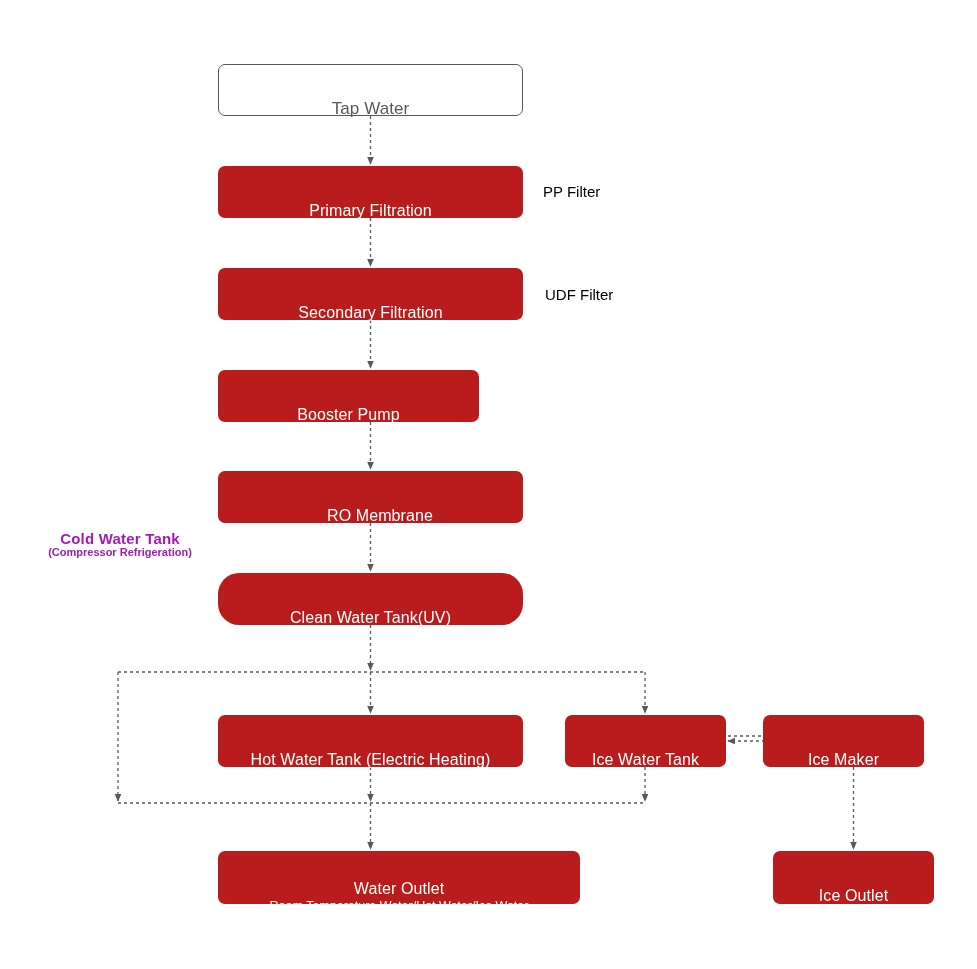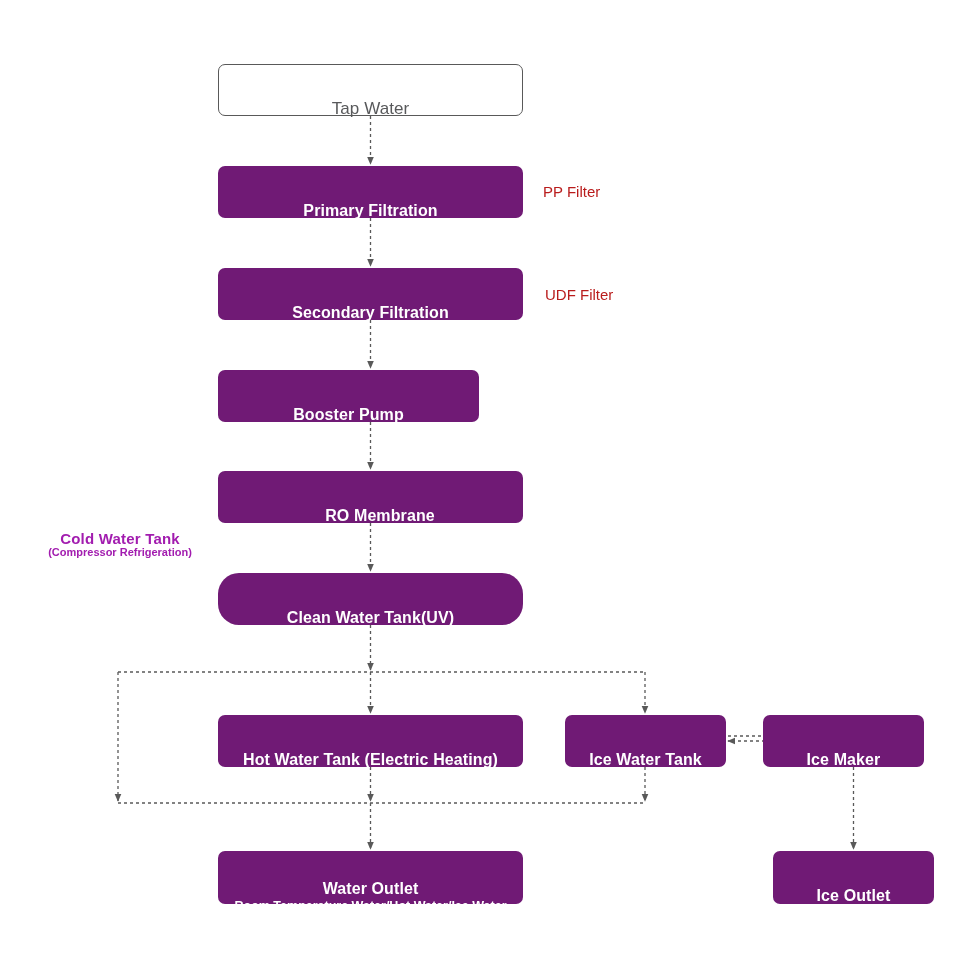--- a/index.html
+++ b/index.html
@@ -31,24 +31,23 @@
     box-sizing: border-box;
     display: flex;
     flex-direction: column;
     align-items: center;
     justify-content: center;
     text-align: center;
     border-radius: 7px;
     line-height: 1.15;
   }
   .node-blue {
-    background: #701a75;
+    background: #b91c1c;
     color: #ffffff;
     border: none;
-    font-weight: bold;
   }
   .node-outline {
     background: #ffffff;
     border: 1.6px solid #595959;
     color: #58595b;
   }
   .node-title {
     font-size: 16px;
     letter-spacing: 0.1px;
     white-space: nowrap;
@@ -59,21 +58,21 @@
     color: #58595b;
   }
   .node-sub {
     font-size: 12.5px;
     margin-top: 1px;
     white-space: nowrap;
   }
   .side-label {
     position: absolute;
     font-size: 15px;
-    color: #b91c1c;
+    color: #000000;
     white-space: nowrap;
   }
   .annot {
     position: absolute;
     text-align: center;
     color: #a21caf;
     white-space: nowrap;
   }
   .annot-title {
     font-size: 15px;
@@ -167,21 +166,21 @@
   </div>
 
   <div class="node node-blue" style="left:565px; top:715px; width:161px; height:52px;">
     <div class="node-title">Ice Water Tank</div>
   </div>
 
   <div class="node node-blue" style="left:763px; top:715px; width:161px; height:52px;">
     <div class="node-title">Ice Maker</div>
   </div>
 
-  <div class="node node-blue" style="left:218px; top:851px; width:305px; height:53px;">
+  <div class="node node-blue" style="left:218px; top:851px; width:362px; height:53px;">
     <div class="node-title">Water Outlet</div>
     <div class="node-sub">Room Temperature Water/Hot Water/Ice Water</div>
   </div>
 
   <div class="node node-blue" style="left:773px; top:851px; width:161px; height:53px;">
     <div class="node-title">Ice Outlet</div>
   </div>
 
   <div class="side-label" style="left:543px; top:183px;">PP Filter</div>
   <div class="side-label" style="left:545px; top:286px;">UDF Filter</div>

